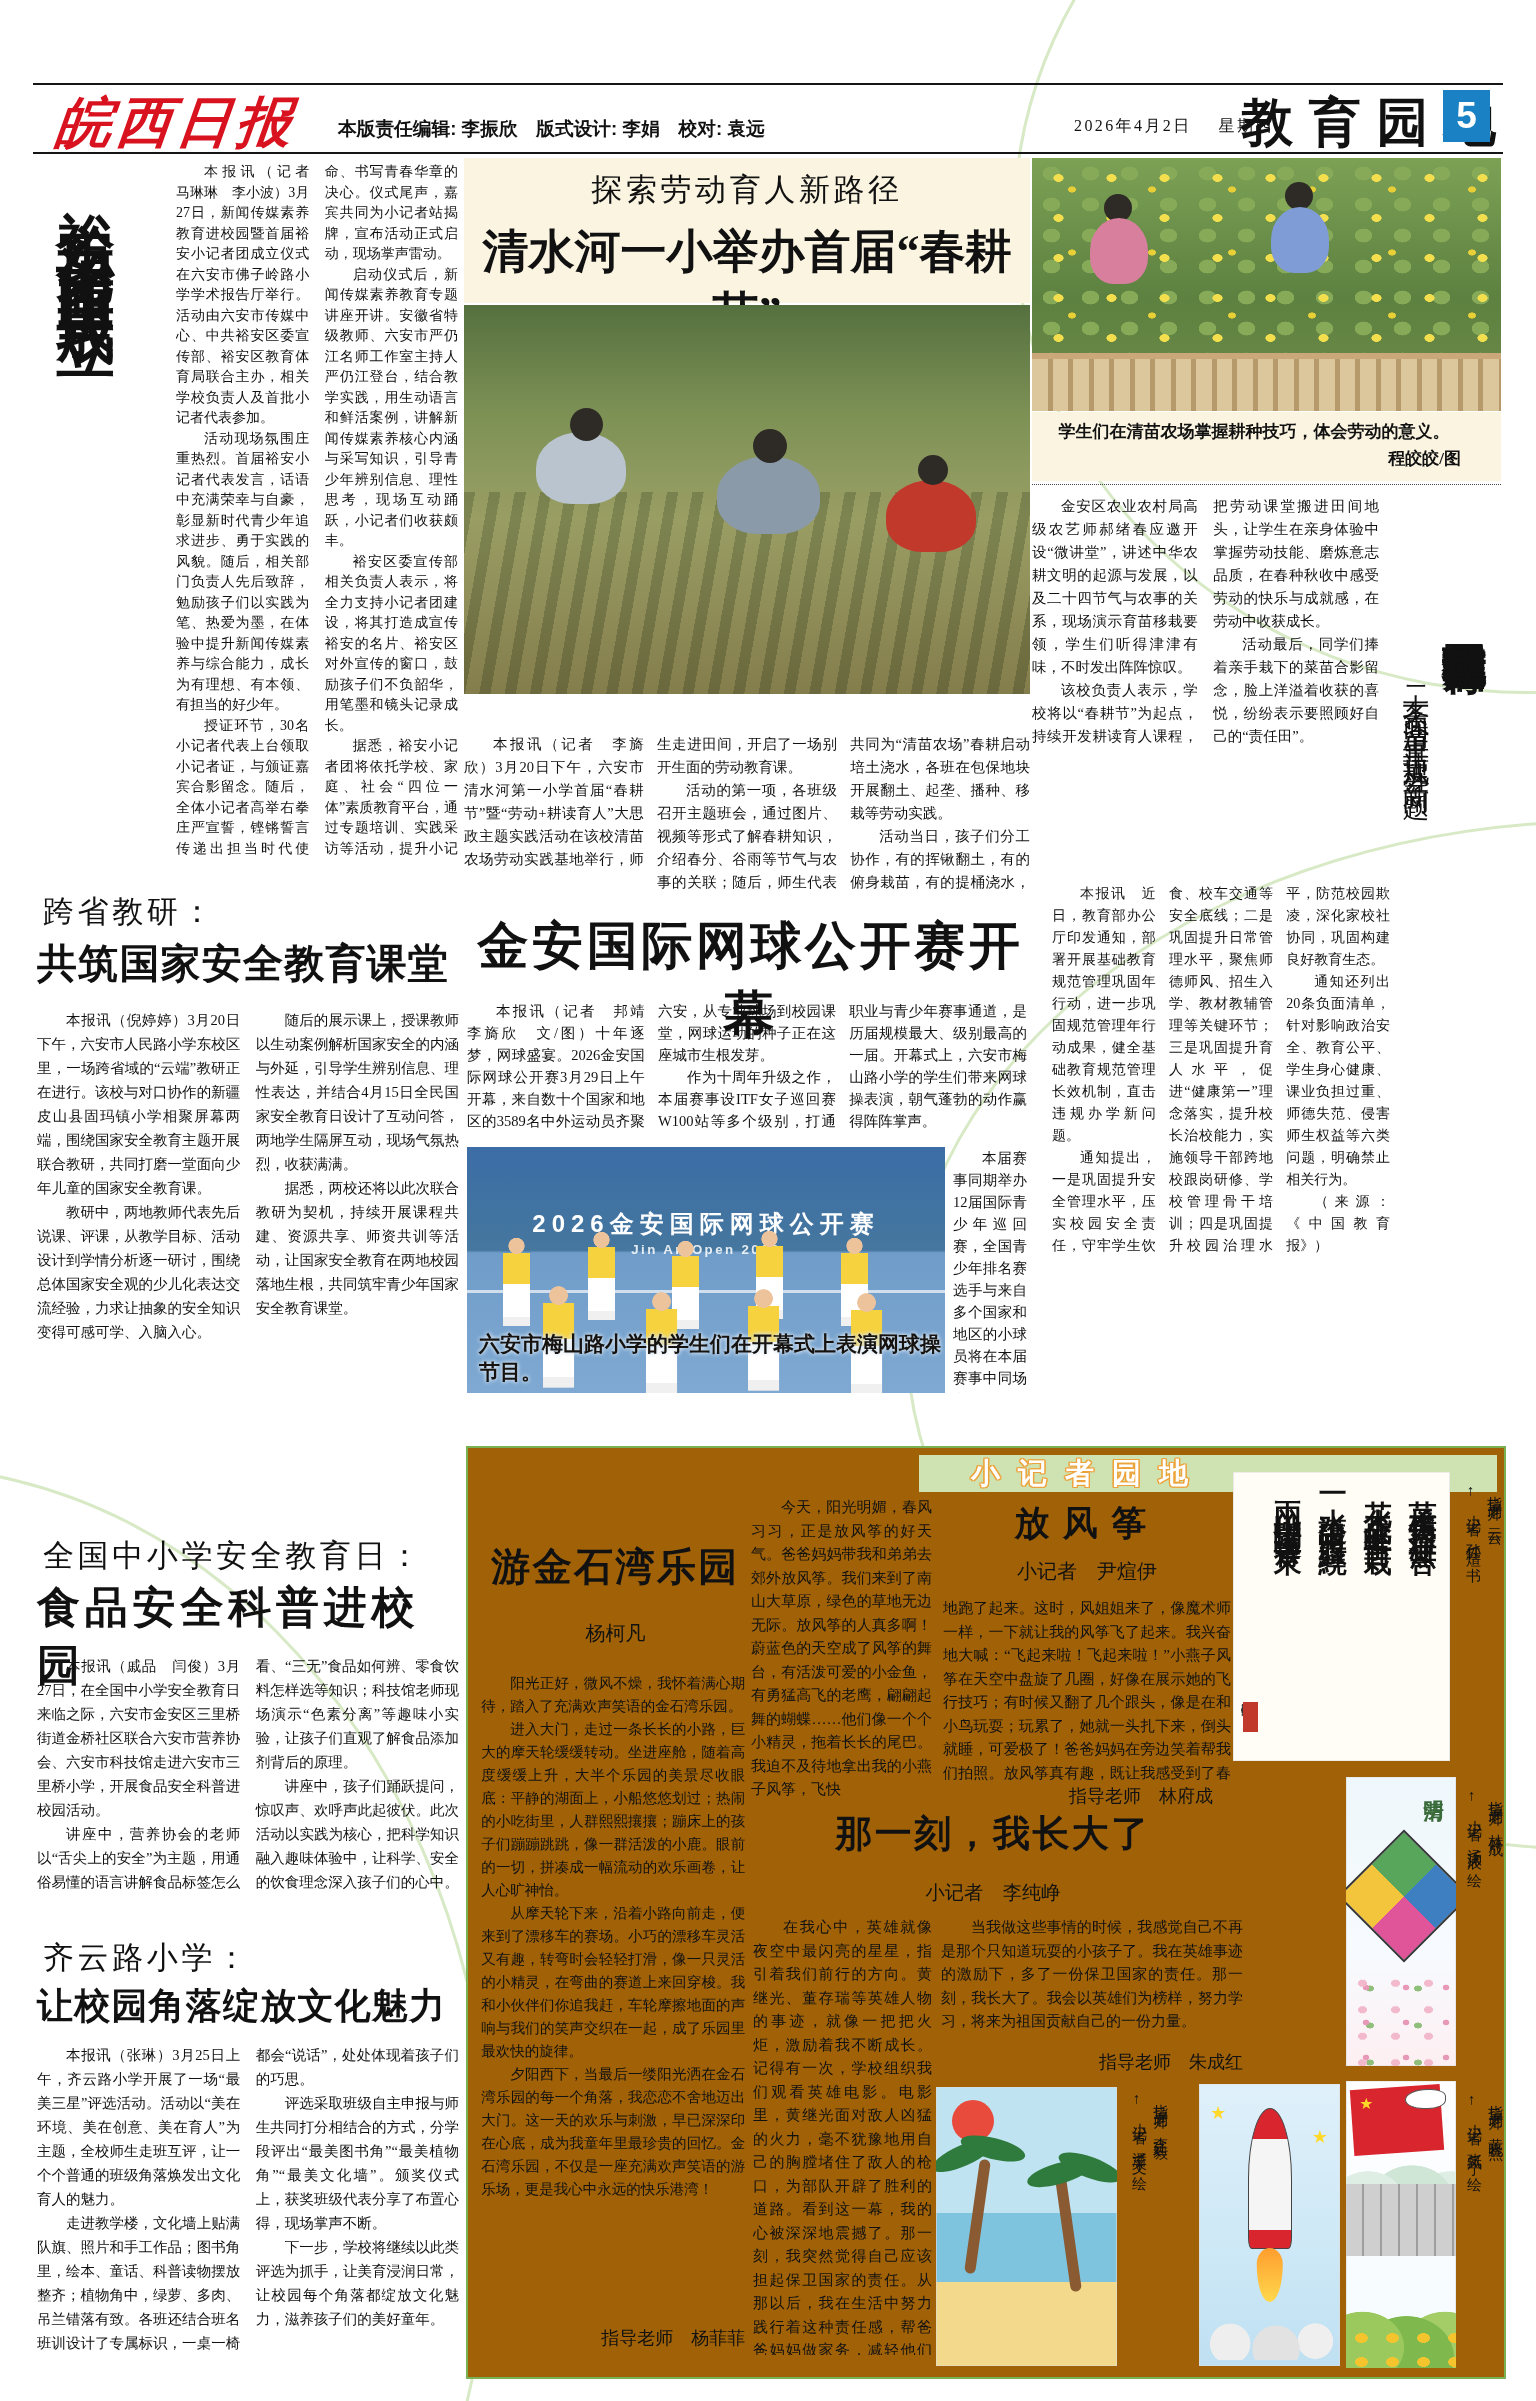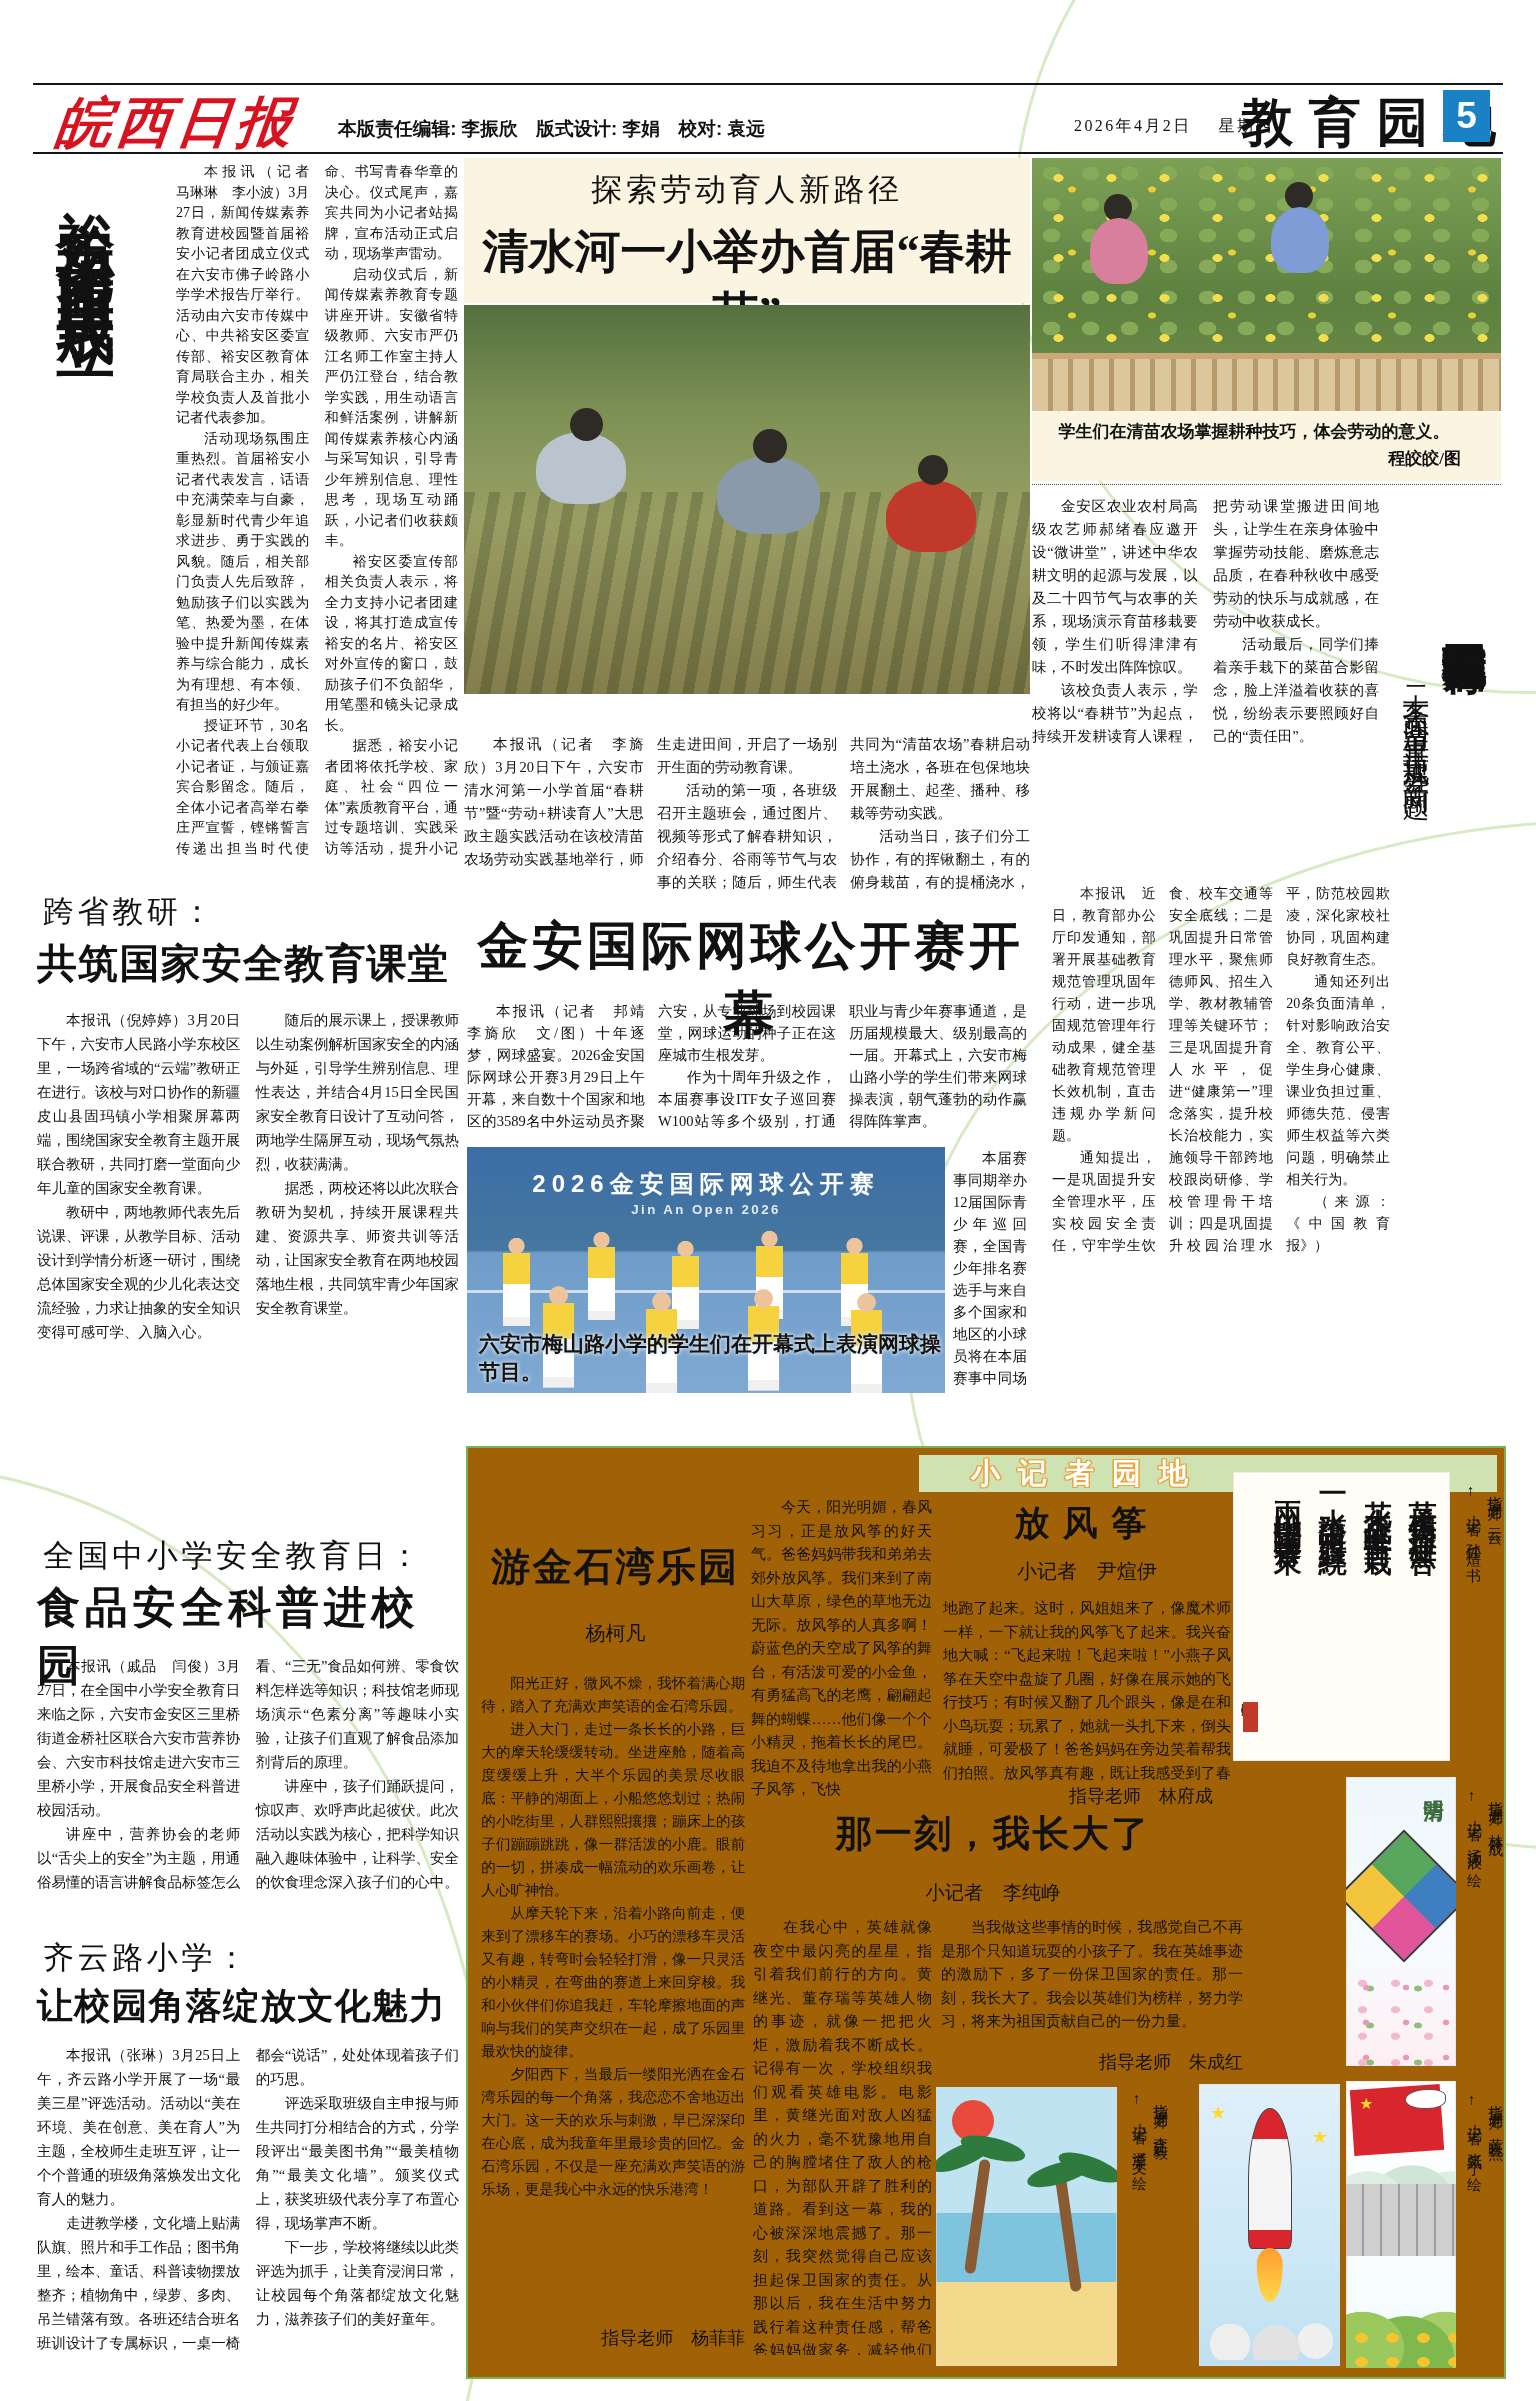--- a/index.html
+++ b/index.html
@@ -48,21 +48,21 @@
   .field .rows{position:absolute;left:0;right:0;bottom:0;height:52%;
      background:repeating-linear-gradient(100deg,rgba(70,80,40,.35) 0 11px,rgba(150,150,90,.25) 11px 25px);}
   .tennisphoto{background:linear-gradient(180deg,#3c6da6 0%,#45779f 42%,#6f9cc9 43%,#7fa9d2 100%);}
   .tennisphoto .line{position:absolute;left:0;right:0;top:58%;height:3px;background:#e8eef5;opacity:.8;}
   .tfig{position:absolute;width:26.5px;height:89px;
      background:radial-gradient(circle at 50% 10%, #edc39b 0 7.8px, transparent 8.4px),
                 linear-gradient(180deg,transparent 0 15.7px,#f6d23f 15.7px 47px,#ffffff 47px 80px,#f0f0f0 80px 89px);}
   .pcaption{position:absolute;font-weight:700;font-size:21px;color:#15120f;
      text-shadow:0 0 4.2px #d9e6f2,0 0 4.2px #d9e6f2;font-family:"Liberation Serif",serif;}
   .bannertxt{position:absolute;width:100%;text-align:center;color:#fff;font-family:"Liberation Sans",sans-serif;
-     font-weight:700;letter-spacing:6px;}
+     font-weight:700;letter-spacing:6px;margin-top:40px;}
   
   .yrbox{position:absolute;border:2.4px solid #79b254;background:#a16207;}
   .yrbanner{position:absolute;background:#cfe3b2;display:flex;align-items:center;}
   .yrbanner .txt{font-family:"Liberation Sans",sans-serif;font-weight:900;font-size:29px;color:#fff;
      letter-spacing:18px;padding-left:52px;
      text-shadow:1.2px 0 0 #eda33b,-1.2px 0 0 #eda33b,0 1.2px 0 #eda33b,0 -1.2px 0 #eda33b,
                  1.2px 1.2px 0 #eda33b,-1.2px -1.2px 0 #eda33b,1.2px -1.2px 0 #eda33b,-1.2px 1.2px 0 #eda33b;}
   .vcredit{writing-mode:vertical-lr;font-size:15px;letter-spacing:3.6px;font-family:"Liberation Serif",serif;}
   .vcredit div{margin:0 2.4px;}
   .callig{background:#fffdf8;}

